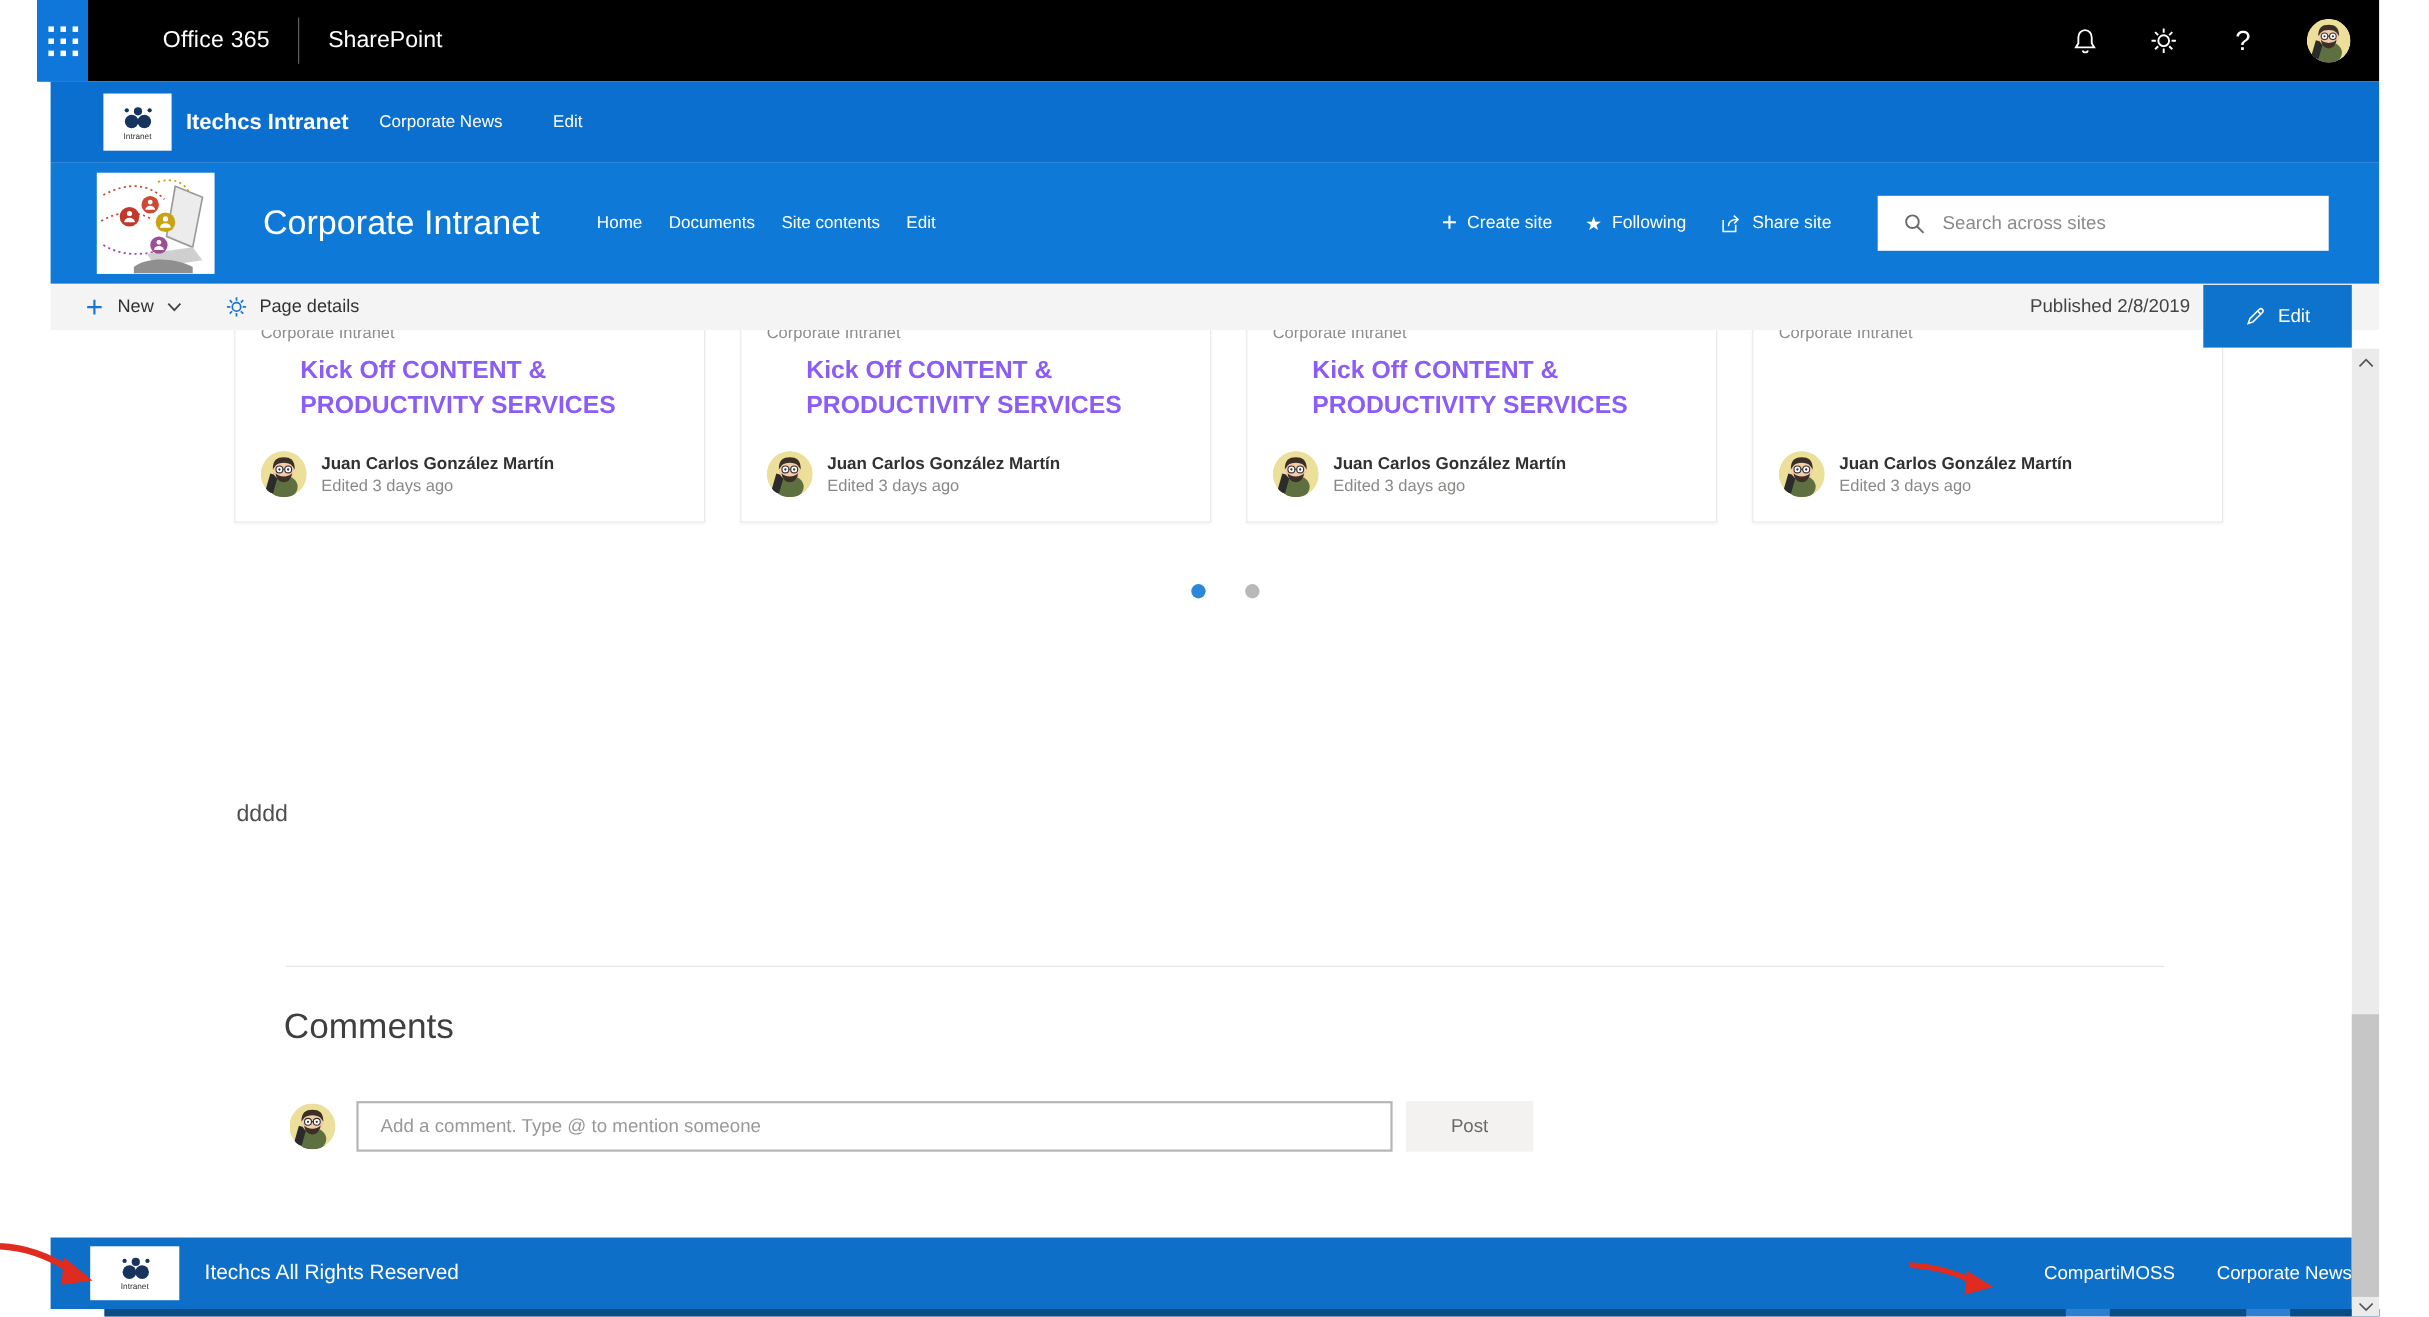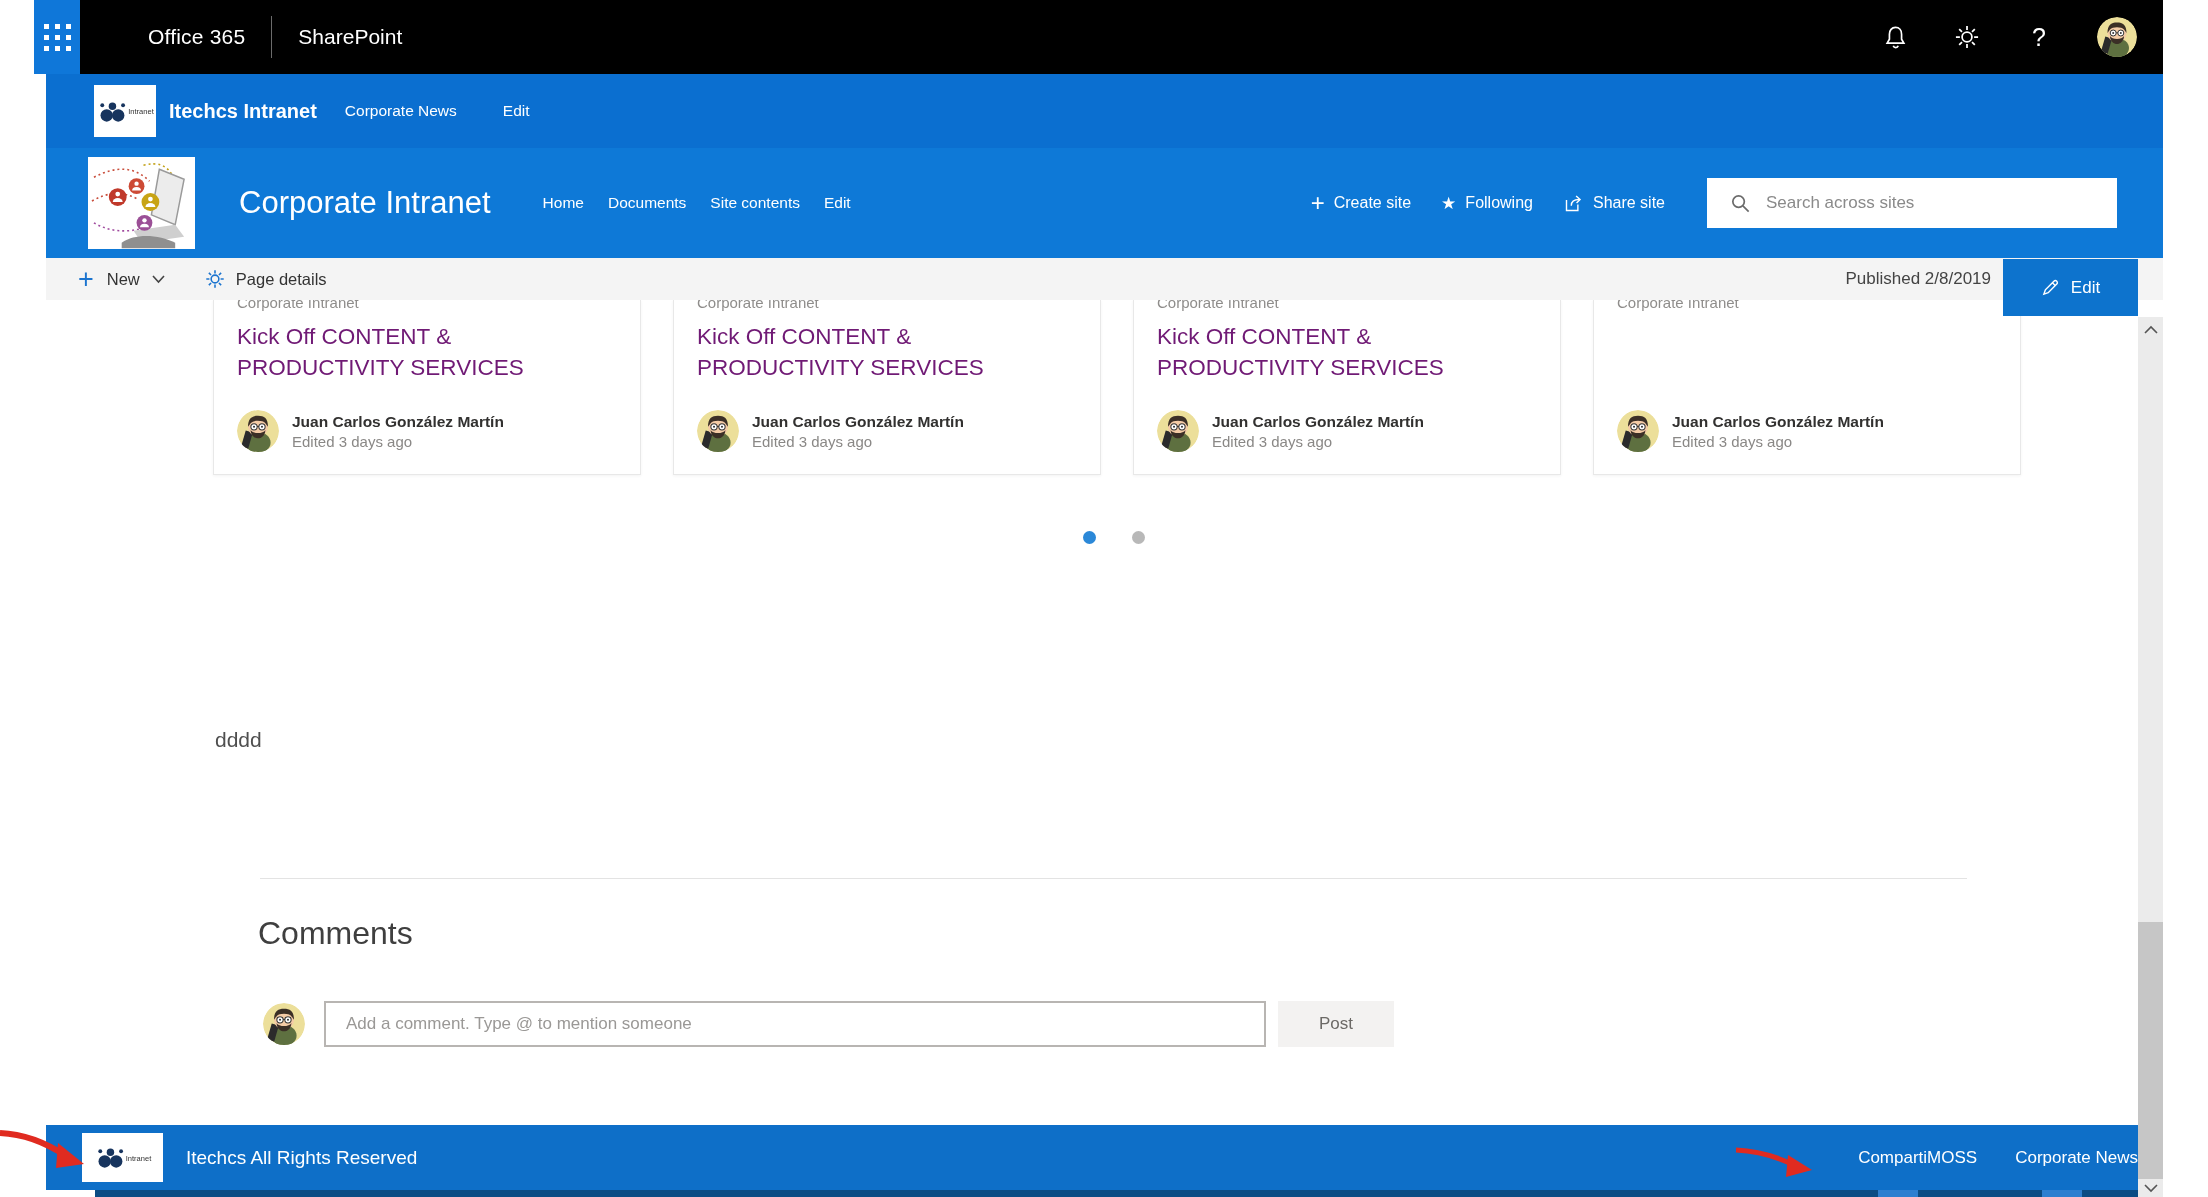--- a/index.html
+++ b/index.html
@@ -16,21 +16,21 @@
   .suite-sep{width:1px;height:42px;background:#6b6b6b;margin:0 26px;}
   .suite-app{color:#fff;font-size:21px;}
   .suite-right{margin-left:auto;display:flex;align-items:center;gap:44px;margin-right:26px;}
   .suite-icon{width:28px;height:28px;display:flex;align-items:center;justify-content:center;cursor:pointer;}
   .qmark{color:#fff;font-size:25px;font-weight:300;}
   .suite-avatar{width:40px;height:40px;border-radius:50%;overflow:hidden;cursor:pointer;flex:none;}
 
   
   .hub{position:absolute;left:46px;top:74px;right:0;height:74px;background:#0b6fd0;
        display:flex;align-items:center;}
-  .logo-box{background:#fff;display:flex;flex-direction:row;align-items:center;justify-content:center;cursor:pointer;}
+  .logo-box{background:#fff;display:flex;flex-direction:column;align-items:center;justify-content:center;cursor:pointer;}
   .hub .logo-box{margin-left:48px;width:62px;height:52px;}
   .logo-caption{font-size:7.5px;color:#333;margin-top:1px;}
   .hub-title{margin-left:13px;color:#fff;font-weight:700;font-size:20px;cursor:pointer;}
   .hub-link{color:#fff;font-size:15.5px;cursor:pointer;}
   .hub-link.l0{margin-left:28px;}
   .hub-link.l1{margin-left:46px;}
 
   
   .header{position:absolute;left:46px;top:148px;right:0;height:110px;background:#0e79d7;
           display:flex;align-items:center;}
@@ -61,21 +61,21 @@
   .tb-editbtn{position:absolute;right:25px;top:1px;width:135px;height:57px;background:#0d73cd;
               color:#fff;font-size:17px;display:flex;align-items:center;justify-content:center;gap:11px;
               border:0;cursor:pointer;font-family:"Liberation Sans",sans-serif;}
 
   
   .cards{position:absolute;left:213px;top:300px;display:flex;gap:32px;}
   .card{width:380px;height:152px;background:#fff;border:1px solid #e8e8e8;border-top:none;
         box-shadow:0 1px 3px rgba(0,0,0,.05);padding:0 23px 22px 23px;display:flex;flex-direction:column;cursor:pointer;}
   .card-cat{height:13px;overflow:hidden;flex:none;}
   .card-cat span{display:block;margin-top:-6px;font-size:15px;color:#8f8d8b;}
-  .card-title{margin-top:9px;font-size:22.5px;color:#701a75;line-height:1.36;font-weight:400;}
+  .card-title{margin-top:9px;font-size:22.5px;color:#8b5cf6;line-height:1.36;font-weight:700;margin-left:36px;}
   .card-author{margin-top:auto;display:flex;align-items:center;}
   .card-author .avatar{width:42px;height:42px;border-radius:50%;overflow:hidden;flex:none;}
   .card-author .who{margin-left:13px;}
   .card-author .name{font-size:15.5px;font-weight:700;color:#323130;}
   .card-author .edited{font-size:15px;color:#8a8886;margin-top:2px;}
 
   
   .dots{position:absolute;left:1083px;top:531px;display:flex;gap:36px;}
   .dot{width:13px;height:13px;border-radius:50%;cursor:pointer;}
   .dot.active{background:#2b88d8;}

